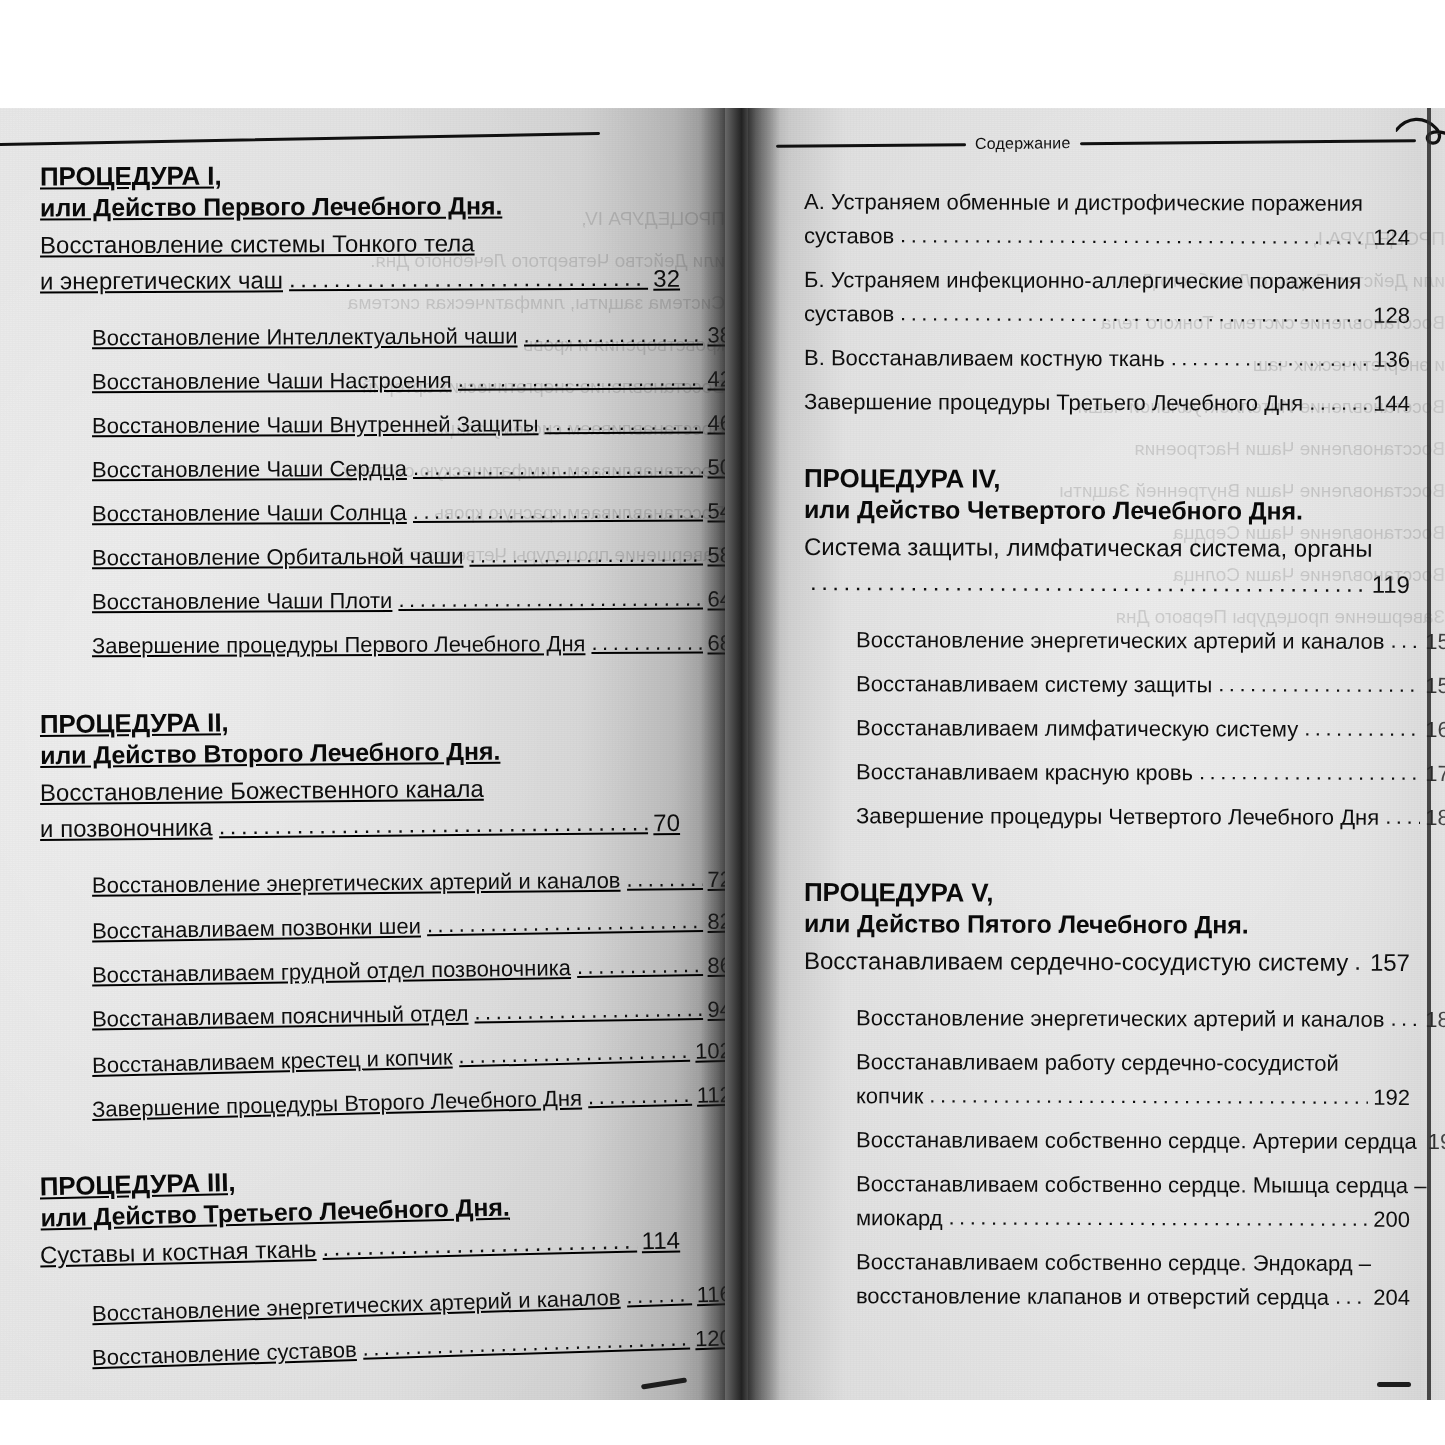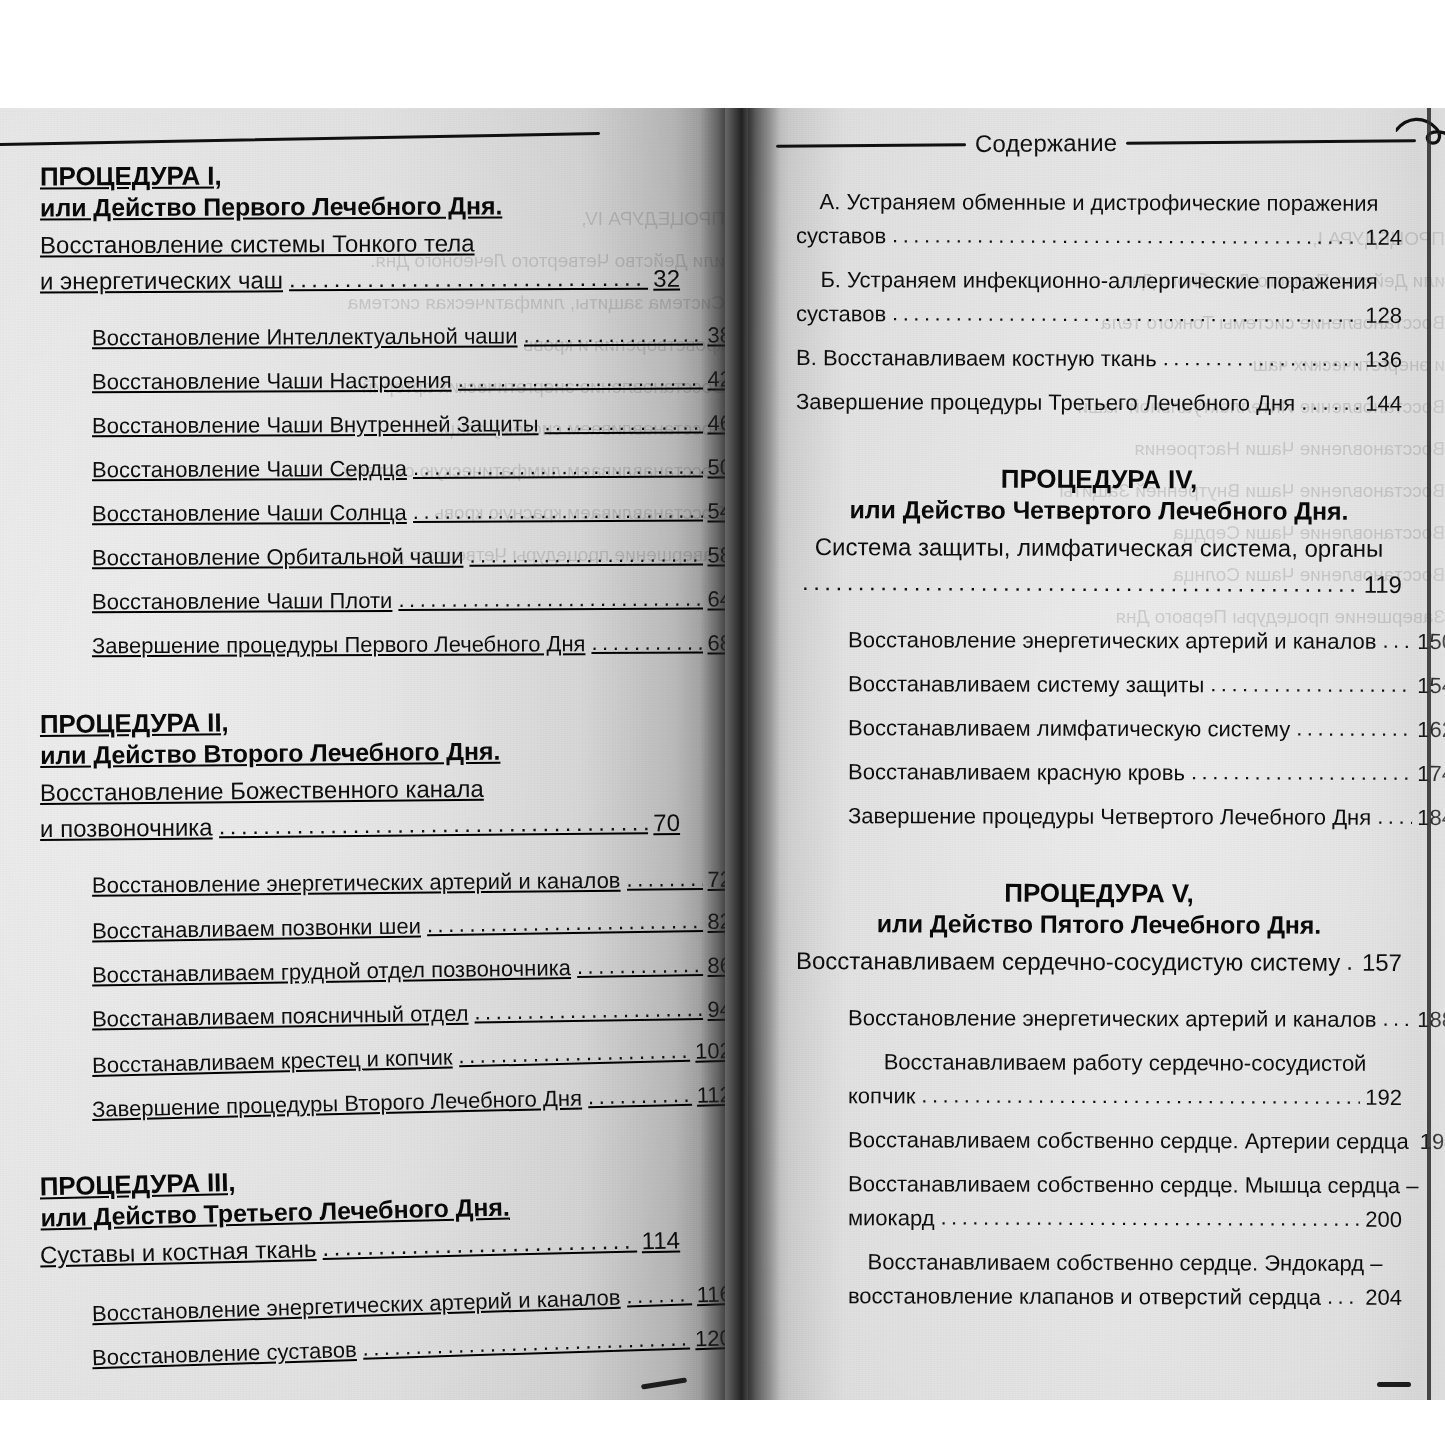--- a/index.html
+++ b/index.html
@@ -67,32 +67,32 @@
   }
   #ghost-left{left:52px;top:90px;}
   #ghost-right{left:40px;top:110px;}
 
   
   .edge-line{position:absolute;background:#2b2b2b;z-index:7;}
 
   
   .content{position:absolute;z-index:4;}
   #left-content{left:40px;top:52px;width:640px;text-decoration:underline;}
-  #right-content{left:48px;top:78px;width:606px;text-align:center;}
+  #right-content{left:56px;top:78px;width:606px;}
 
   
   #runhead{
     position:absolute;z-index:5;left:28px;top:18px;width:640px;height:34px;
     display:flex;align-items:center;gap:9px;
     transform:rotate(-0.5deg);
   }
   #runhead .rule{flex:1 1 auto;height:3px;background:#111;border-radius:2px;}
   #runhead .rule.short{flex:0 0 190px;}
   #runhead .ttl{
-    font-size:24px;color:#111;white-space:nowrap;letter-spacing:.2px;
+    font-size:16px;color:#111;white-space:nowrap;letter-spacing:.2px;
   }
   
   #curl{position:absolute;right:-46px;top:-9px;width:66px;height:34px;}
   
   #left-rule{
     position:absolute;z-index:5;left:-10px;top:24px;width:610px;height:3px;
     background:#111;border-radius:2px;transform:rotate(-1.05deg);
     transform-origin:right center;
   }
   

